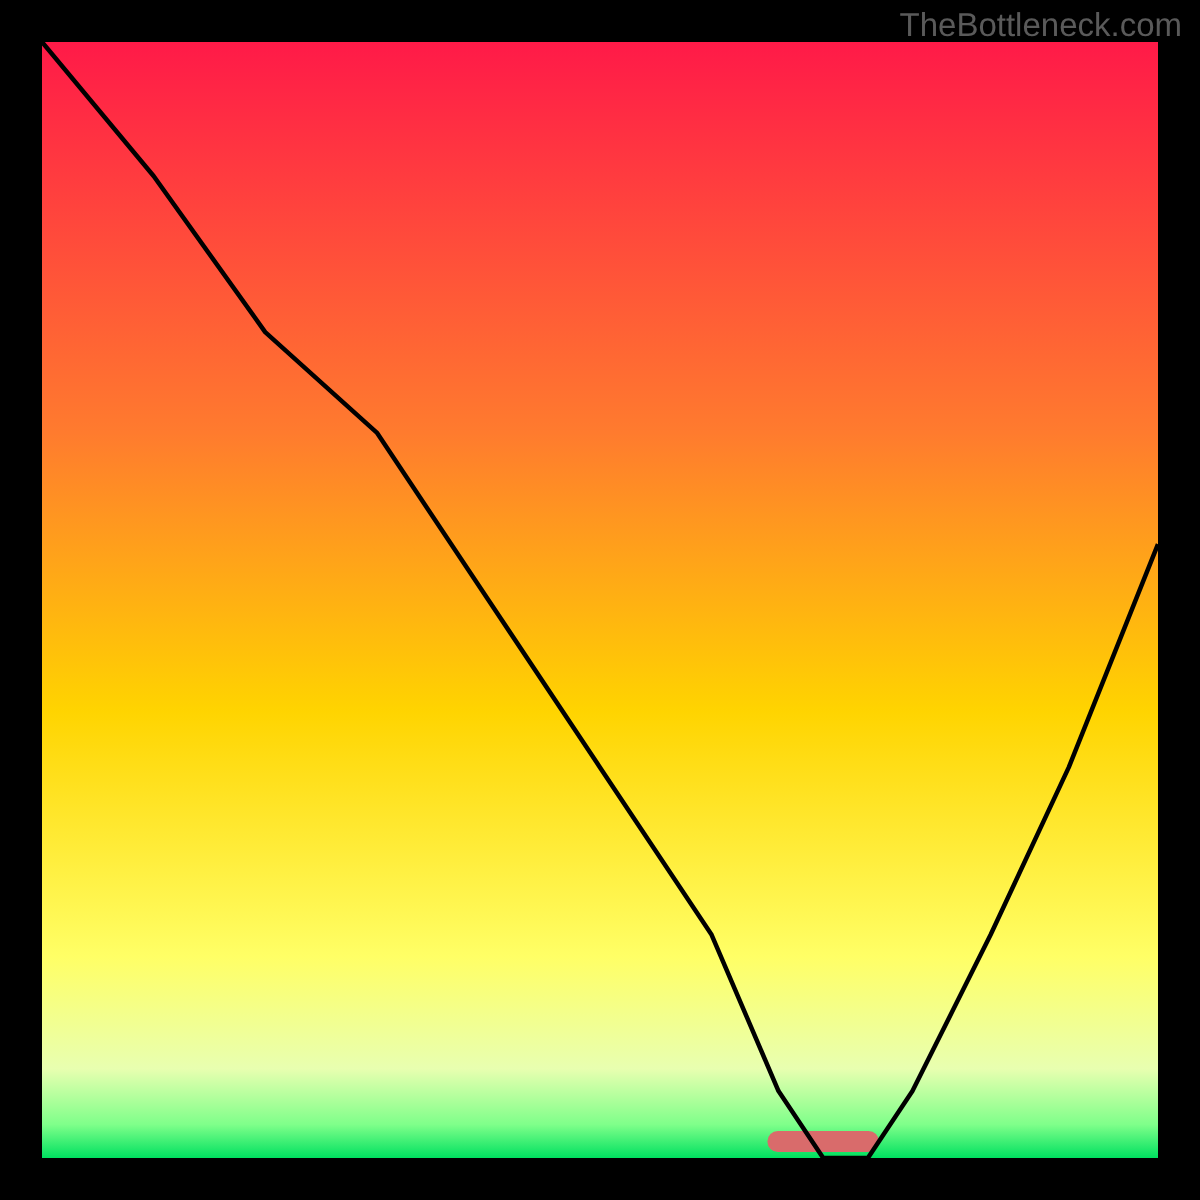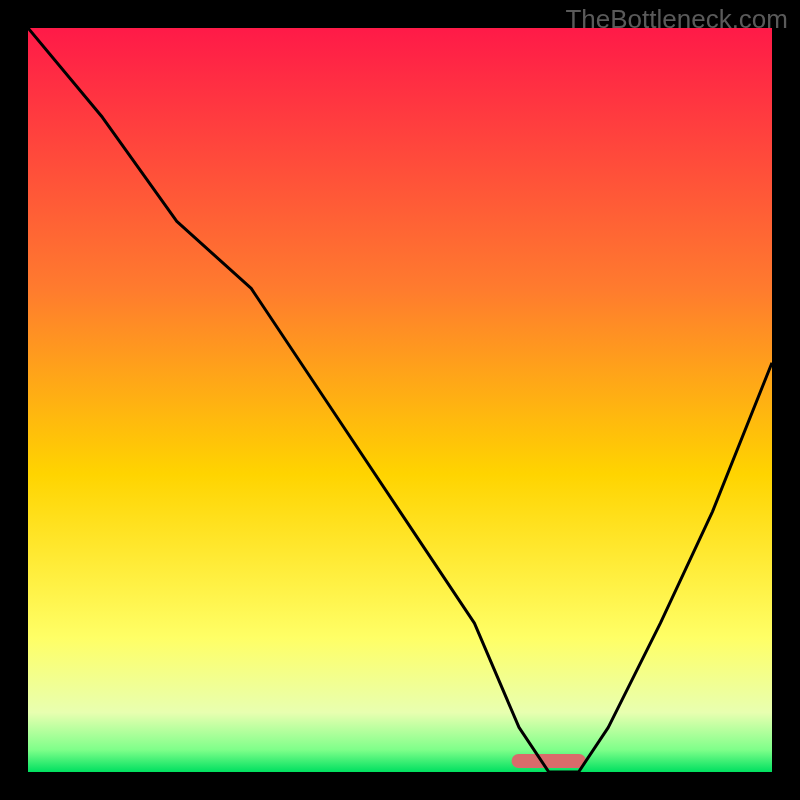--- a/index.html
+++ b/index.html
@@ -9,21 +9,21 @@
     height: 800px;
     background: #000000;
     position: relative;
     font-family: Arial, sans-serif;
   }
   .watermark {
     position: absolute;
     top: 4px;
     right: 12px;
     color: #5a5a5a;
-    font-size: 26px;
+    font-size: 22px;
     z-index: 10;
   }
   .plot-area {
     position: absolute;
     top: 28px;
     left: 28px;
     width: 744px;
     height: 744px;
   }
   .plot-area svg {

